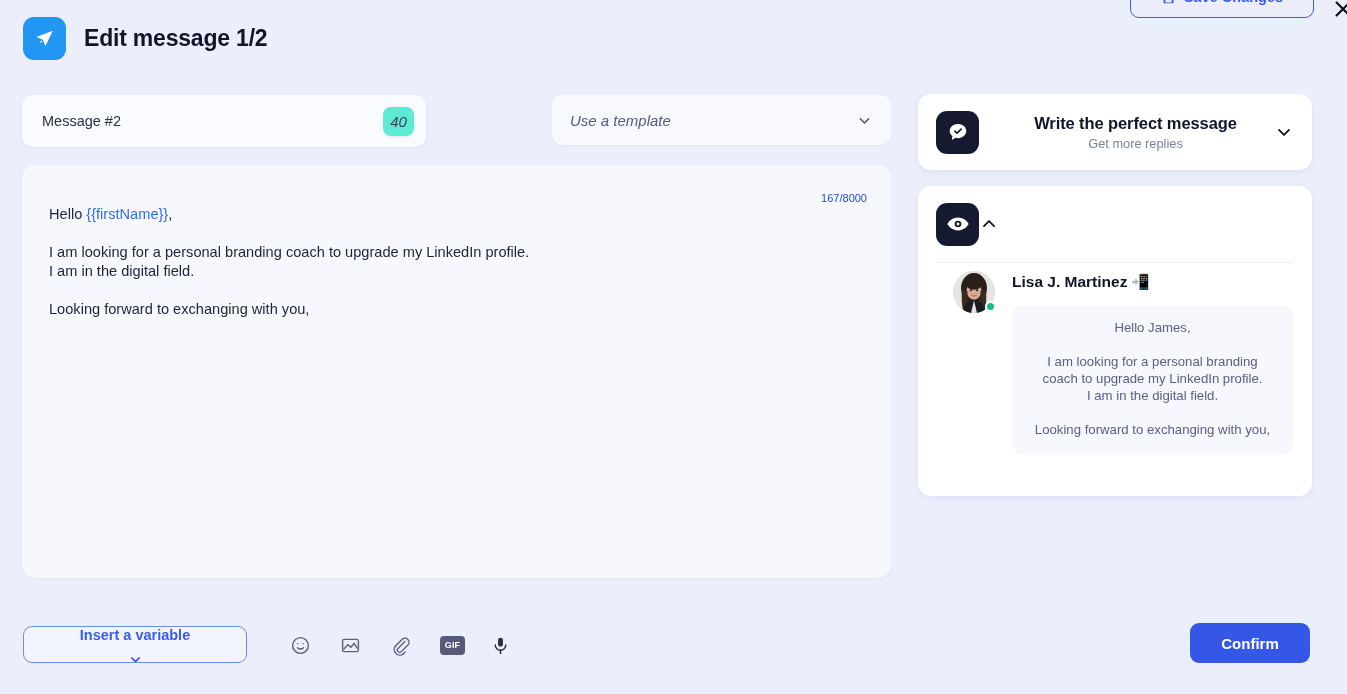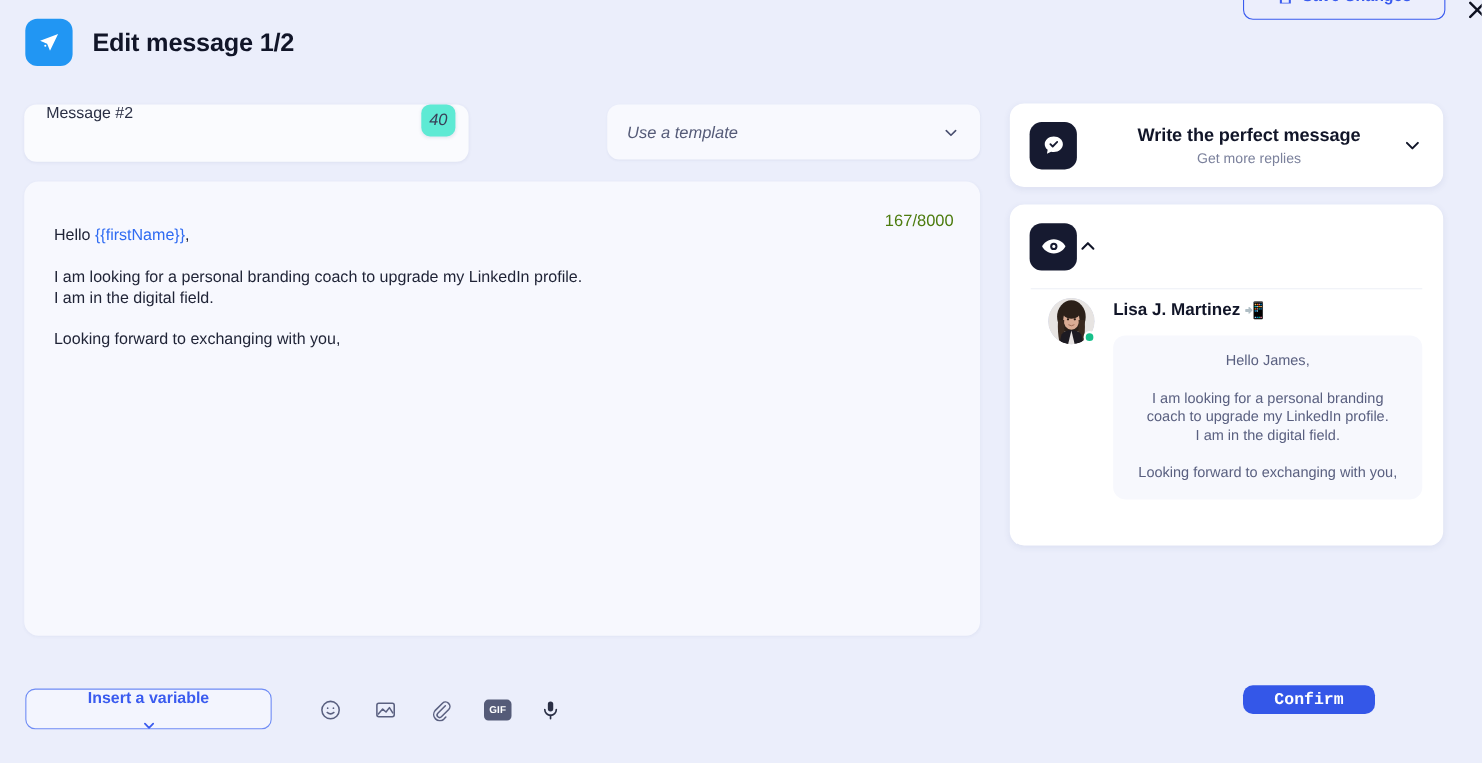--- a/index.html
+++ b/index.html
@@ -68,21 +68,21 @@
 
   
   .msg-name-field {
     position: absolute;
     left: 22px; top: 95px;
     width: 404px; height: 52px;
     background: #fafbfe;
     border-radius: 11px;
     box-shadow: 0 1px 3px rgba(60,70,130,0.07);
     display: flex;
-    align-items: flex-start;
+    align-items: center;
     padding: 0 12px 0 20px;
   }
   .msg-name-value {
     flex: 1;
     font-size: 14.5px;
     color: #2a2f45;
   }
   .char-badge {
     min-width: 31px;
     height: 29px;
@@ -119,22 +119,22 @@
     position: absolute;
     left: 22px; top: 165px;
     width: 869px; height: 413px;
     background: #f7f8fe;
     border-radius: 13px;
     box-shadow: 0 1px 3px rgba(60,70,130,0.05);
   }
   .editor-counter {
     position: absolute;
     right: 24px; top: 27px;
-    font-size: 15px;
-    color: #4d7c0f;
+    font-size: 11px;
+    color: #1d4ed8;
     text-align: right;
   }
   .editor-body {
     position: absolute;
     left: 27px; top: 40px;
     right: 27px;
     font-size: 14.6px;
     line-height: 19px;
     color: #1f2336;
     white-space: pre-wrap;
@@ -178,28 +178,28 @@
     border-radius: 4px;
     background: #555b78;
     color: #ffffff;
     font-size: 9px;
     font-weight: bold;
     display: flex; align-items: center; justify-content: center;
     letter-spacing: 0.2px;
   }
   .confirm-btn {
     position: absolute;
-    left: 1130px; top: 623px;
-    width: 120px; height: 26px;
+    left: 1190px; top: 623px;
+    width: 120px; height: 40px;
     border-radius: 9px;
     background: #3457e8;
     color: #ffffff;
     font-size: 15px;
     font-weight: bold;
-    font-family: Liberation Mono, monospace;
+    font-family: Liberation Sans, sans-serif;
     border: none;
     cursor: pointer;
   }
 
   
   .side-card {
     position: absolute;
     left: 918px;
     width: 394px;
     background: #ffffff;

